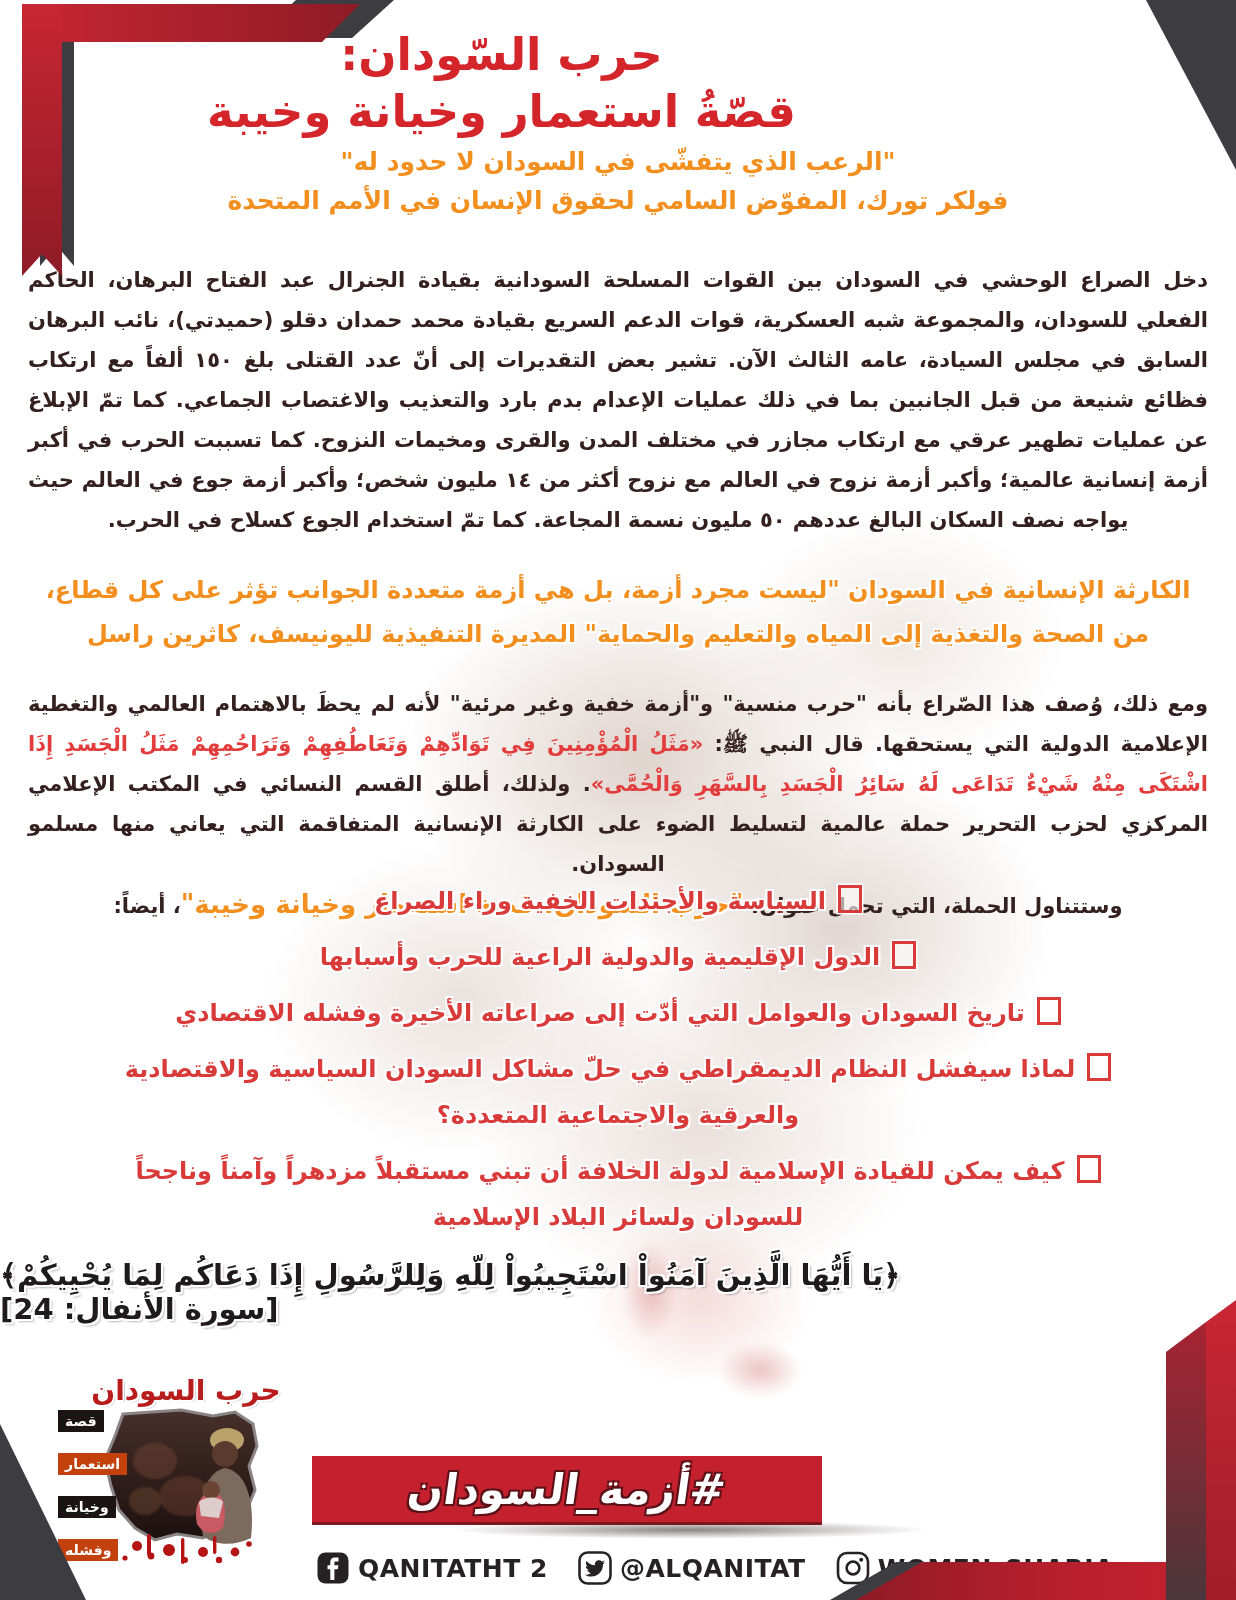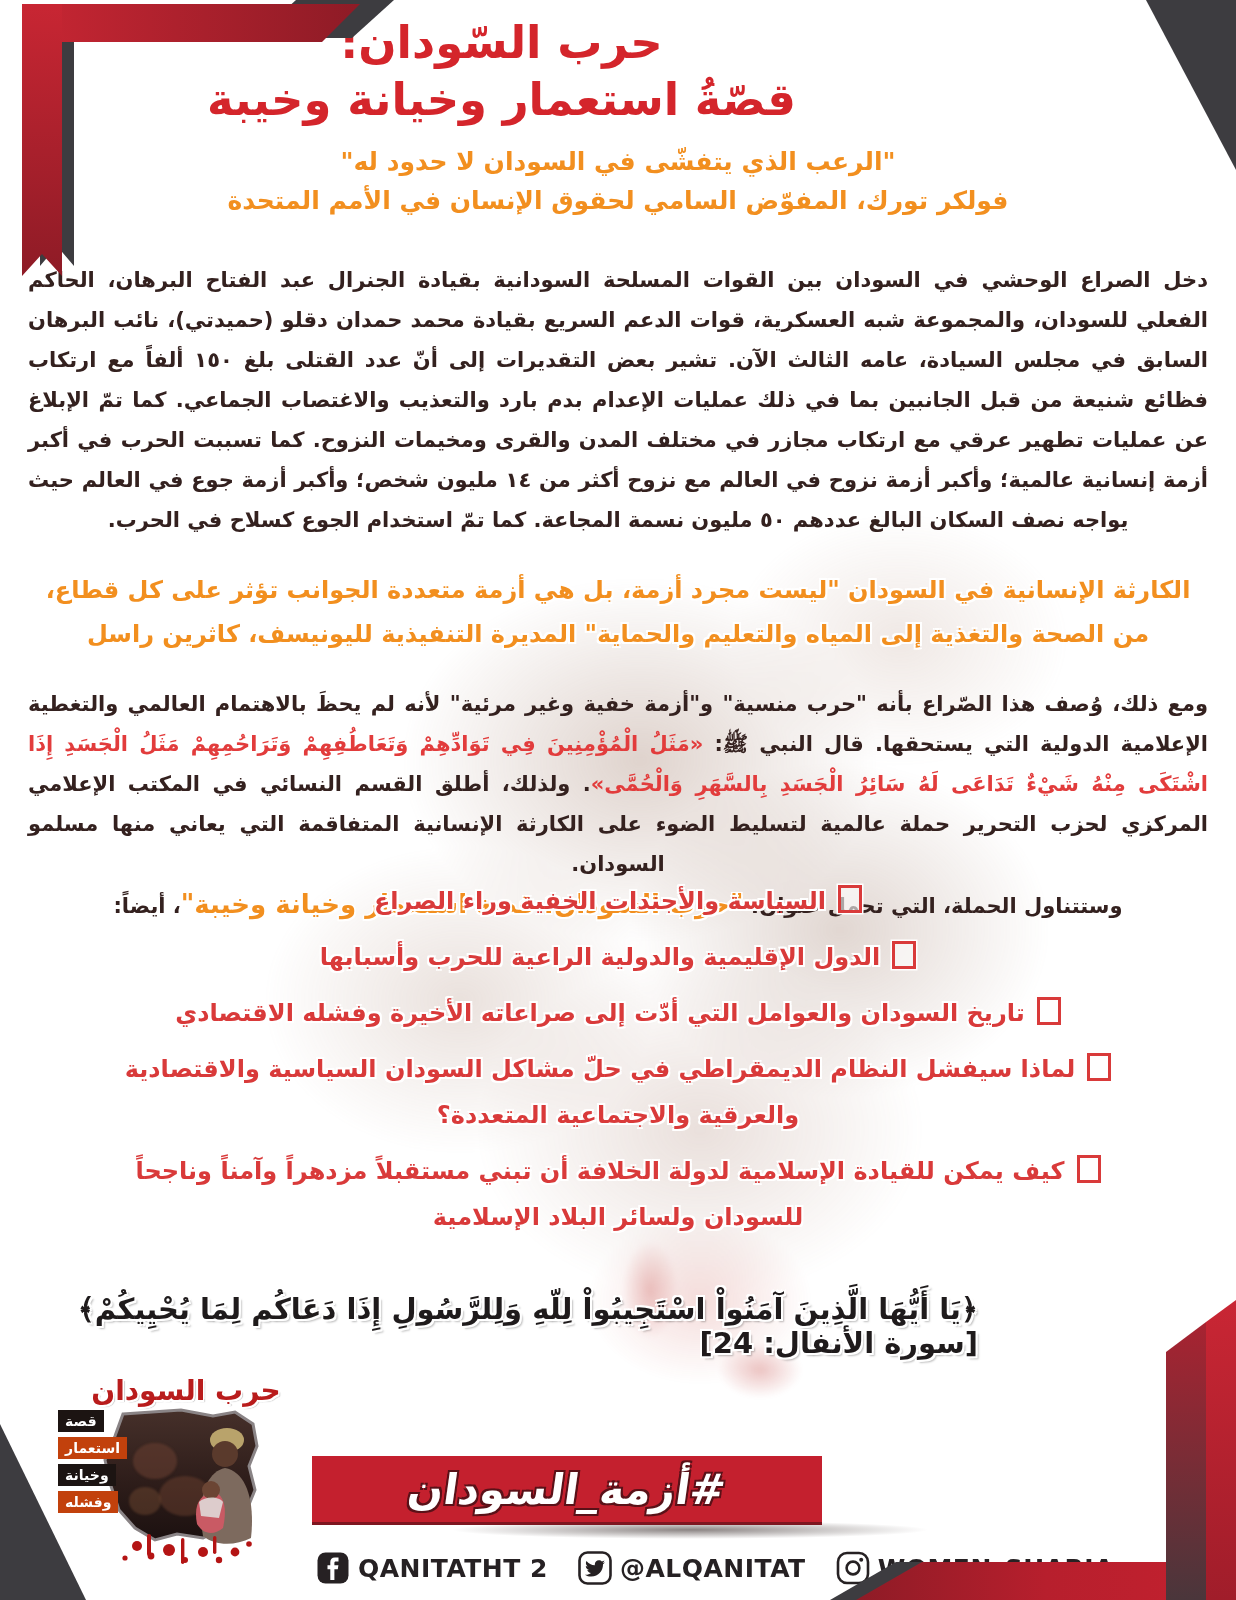--- a/index.html
+++ b/index.html
@@ -19,21 +19,21 @@
       radial-gradient(ellipse 240px 180px at 900px 640px, rgba(170,130,110,0.18), rgba(170,130,110,0) 70%),
       radial-gradient(ellipse 160px 120px at 700px 1300px, rgba(190,40,30,0.16), rgba(190,40,30,0) 70%),
       radial-gradient(ellipse 60px 40px at 760px 1370px, rgba(180,20,15,0.25), rgba(180,20,15,0) 70%),
       radial-gradient(ellipse 40px 70px at 650px 1290px, rgba(180,20,15,0.22), rgba(180,20,15,0) 70%);
     filter:blur(2px);
   }
   
   .corners{position:absolute;left:0;top:0;z-index:5;pointer-events:none;}
   
   .content{position:absolute;left:0;top:0;width:1236px;height:1600px;z-index:2;direction:rtl;}
-  .title{position:absolute;top:14px;left:0;width:1003px;text-align:center;
+  .title{position:absolute;top:26px;left:0;width:1003px;text-align:center;
     color:#d4252b;font-weight:bold;font-size:45px;line-height:57px;}
   .subtitle{position:absolute;top:142px;left:0;width:1236px;text-align:center;
     color:#f28f1f;font-weight:bold;font-size:25px;line-height:39px;}
   .para{
     position:absolute;left:28px;width:1180px;
     color:#34211f;font-weight:bold;font-size:21px;line-height:40px;
     text-align:justify;text-align-last:center;direction:rtl;
   }
   .p1{top:260px;}
   .p2{top:684px;}
@@ -50,33 +50,33 @@
   .topic{
     color:#d93a3a;font-weight:bold;font-size:24px;line-height:46px;margin-bottom:10px;
     text-shadow:-2px -2px 0 #fff,2px -2px 0 #fff,-2px 2px 0 #fff,2px 2px 0 #fff,0 2px 0 #fff,0 -2px 0 #fff;
   }
   .chk{
     display:inline-block;width:18px;height:22px;border:3px solid #d93a3a;
     margin-left:12px;vertical-align:-4px;background:rgba(255,255,255,0.6);
     box-shadow:0 0 0 1.5px #ffffff;
   }
   .verse{
-    position:absolute;top:1292px;left:0;width:978px;text-align:right;
+    position:absolute;top:1258px;left:0;width:978px;text-align:left;
     color:#1f1b1c;font-weight:bold;font-size:29px;
     text-shadow:-2px -2px 0 #fff,2px -2px 0 #fff,-2px 2px 0 #fff,2px 2px 0 #fff,3px 3px 2px rgba(0,0,0,0.25);
   }
   
   .logo{position:absolute;left:55px;top:1348px;width:262px;height:228px;direction:rtl;}
   .logo-title{
     position:absolute;top:26px;left:0;width:262px;text-align:center;
     color:#b91c1c;font-weight:bold;font-size:28px;
     text-shadow:-1.5px -1.5px 0 #fff,1.5px -1.5px 0 #fff,-1.5px 1.5px 0 #fff,1.5px 1.5px 0 #fff,2px 2px 1px rgba(0,0,0,0.35);
   }
   .logo-map{position:absolute;left:30px;top:58px;}
-  .logo-labels{position:absolute;right:190px;top:62px;display:flex;flex-direction:column;align-items:flex-end;gap:5px;}
+  .logo-labels{position:absolute;right:190px;top:62px;display:flex;flex-direction:column;align-items:flex-end;gap:21px;}
   .chip{color:#fff;font-weight:bold;font-size:14px;line-height:22px;padding:0 7px;white-space:nowrap;}
   .chip.dark{background:#1c1412;}
   .chip.red{background:#c2410c;}
   .banner{
     position:absolute;left:312px;top:1456px;width:510px;height:66px;background:#c4202e;
     border-bottom:3px solid #7e1620;display:flex;align-items:center;justify-content:center;z-index:3;
   }
   .banner-text{
     color:#ffffff;font-weight:bold;font-size:42px;transform:skewX(-8deg);direction:rtl;
     text-shadow:-2px -2px 0 #5a1118,2px -2px 0 #5a1118,-2px 2px 0 #5a1118,2px 2px 0 #5a1118;

